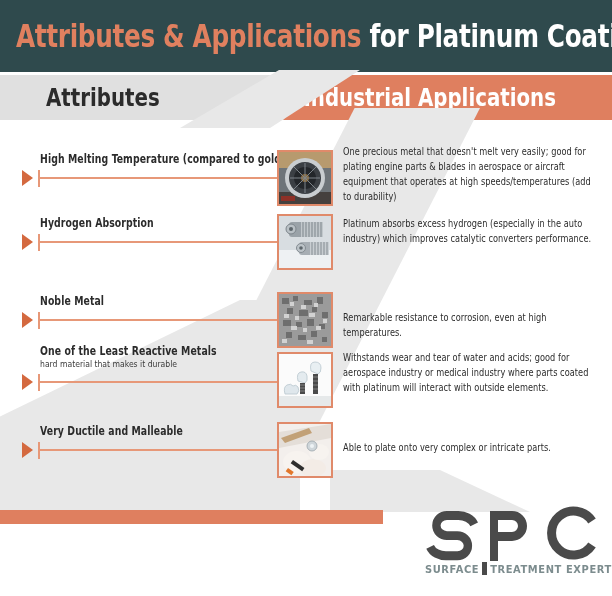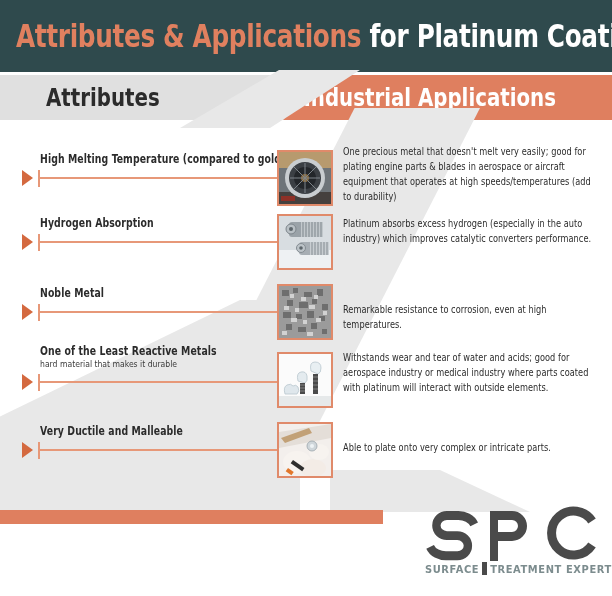--- a/index.html
+++ b/index.html
@@ -127,21 +127,21 @@
     width: 612px; height: 375px;
     z-index: 2;
   }
   .row {
     position: absolute;
     left: 0;
     width: 612px;
   }
   .row-0 { top: 20px;  height: 70px; }
   .row-1 { top: 92px;  height: 60px; }
-  .row-2 { top: 162px; height: 60px; }
+  .row-2 { top: 170px; height: 60px; }
   .row-3 { top: 224px; height: 72px; }
   .row-4 { top: 300px; height: 60px; }
 
   
   .row-arrow {
     position: absolute;
     left: 22px;
     width: 0; height: 0;
     border-left: 11px solid #d4693f;
     border-top: 8px solid transparent;

